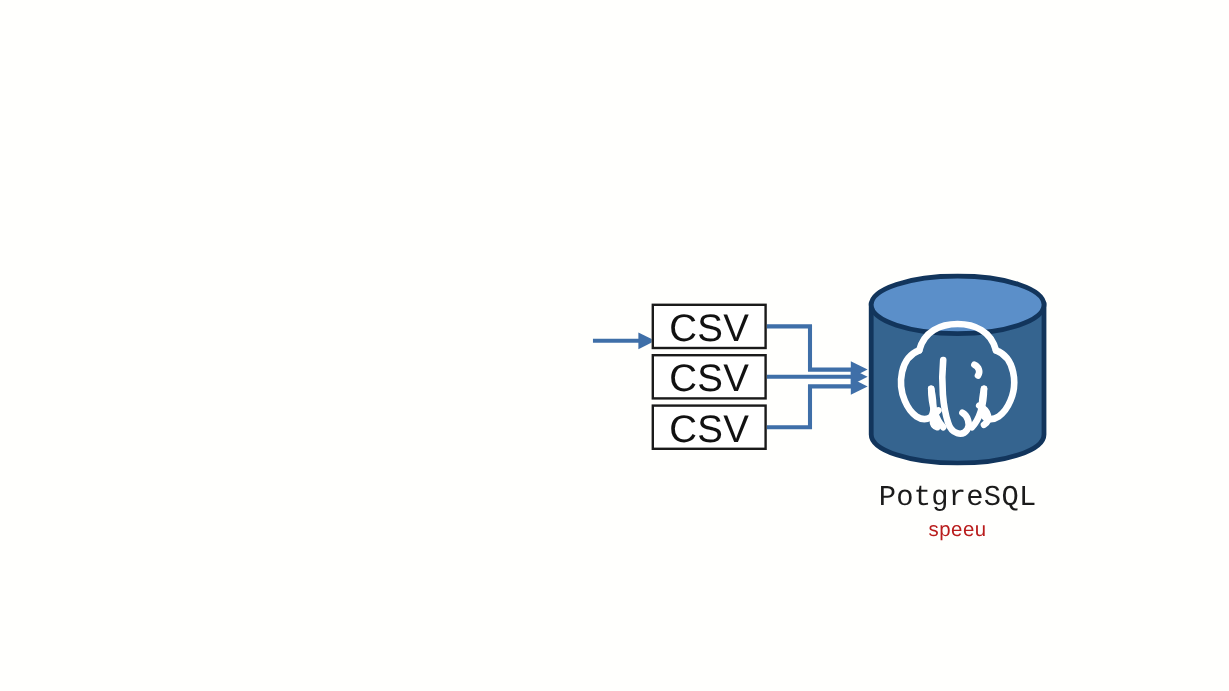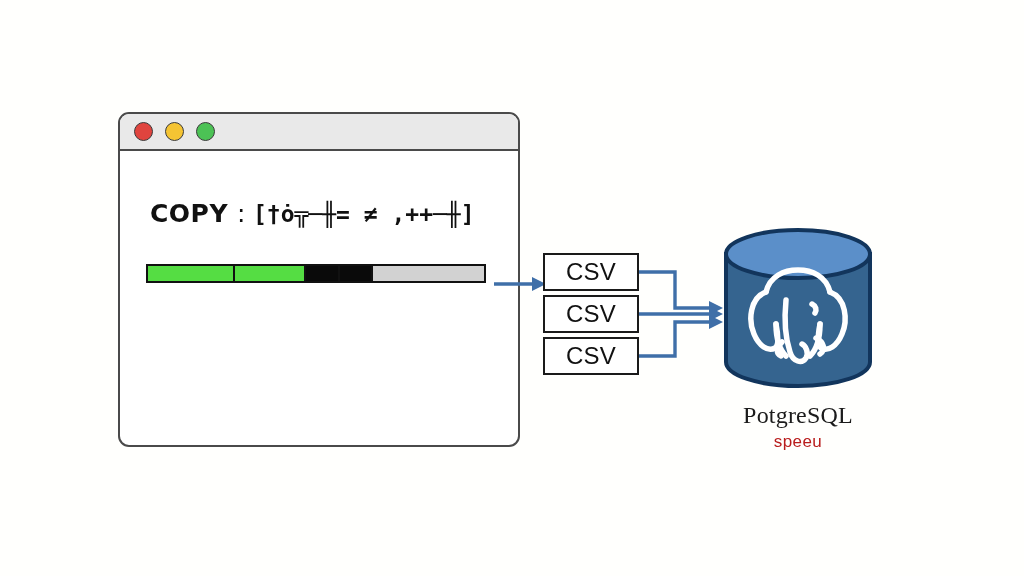--- a/index.html
+++ b/index.html
@@ -124,24 +124,24 @@
 
   
   .csv-box {
     position: absolute;
     width: 96px;
     height: 38px;
     background: #ffffff;
     border: 2.6px solid #1a1a1a;
     box-sizing: border-box;
     display: flex;
-    align-items: center;
+    align-items: flex-start;
     justify-content: center;
     font-family: "Liberation Sans", sans-serif;
-    font-size: 24px;
+    font-size: 32px;
     color: #111111;
     letter-spacing: 0.3px;
   }
   #csv-0 { left: 543px; top: 253px; }
   #csv-1 { left: 543px; top: 295px; }
   #csv-2 { left: 543px; top: 337px; }
 
   
   .converge {
     position: absolute;
@@ -158,21 +158,21 @@
     top: 228px;
     width: 152px;
     height: 160px;
   }
   .db-label {
     position: absolute;
     left: 700px;
     top: 402px;
     width: 196px;
     text-align: center;
-    font-family: Liberation Serif, serif;
+    font-family: Liberation Mono, monospace;
     font-size: 24px;
     color: #1b1b1b;
     letter-spacing: 0.2px;
   }
   .db-sub {
     position: absolute;
     left: 700px;
     top: 432px;
     width: 196px;
     text-align: center;
@@ -180,44 +180,20 @@
     font-size: 17px;
     color: #b91c1c;
     letter-spacing: 0.4px;
   }
 </style>
 </head>
 <body>
 
 <div id="stage">
 
-  <div class="window">
-
-    <div class="titlebar">
-      <span class="dot red" style="background: rgb(224, 68, 62);"></span>
-      <span class="dot yellow" style="background: rgb(245, 196, 51);"></span>
-      <span class="dot green" style="background: rgb(76, 194, 85);"></span>
-    </div>
-
-    <div class="win-body">
-
-      <div class="copy-line">
-        <span class="kw">COPY</span><span class="colon">:</span><span class="garble">[†ȯ╦─╫= ≠ ,++─╫]</span>
-      </div>
-
-      <div class="progress" style="background: rgb(210, 210, 210); border-color: rgb(17, 17, 17);">
-        <div class="seg green" style="width: 26%; background: rgb(85, 221, 67);"></div>
-        <div class="seg green" style="width: 21%; background: rgb(85, 221, 67);"></div>
-        <div class="seg black" style="width: 10%; background: rgb(10, 10, 10);"></div>
-        <div class="seg black" style="width: 10%; background: rgb(10, 10, 10);"></div>
-        <div class="seg empty" style="width: 33%; background: rgb(210, 210, 210);"></div>
-      </div>
-
-    </div>
-  </div>
 
   <svg class="feed-arrow" viewBox="0 0 54 24">
     <line x1="0" y1="12" x2="40" y2="12" stroke="#3f6fa8" stroke-width="3.4"></line>
     <polygon points="38,5 52,12 38,19" fill="#3f6fa8"></polygon>
   </svg>
 
   <div class="csv-box" id="csv-0">
     <span>CSV</span>
   </div>
   <div class="csv-box" id="csv-1">

